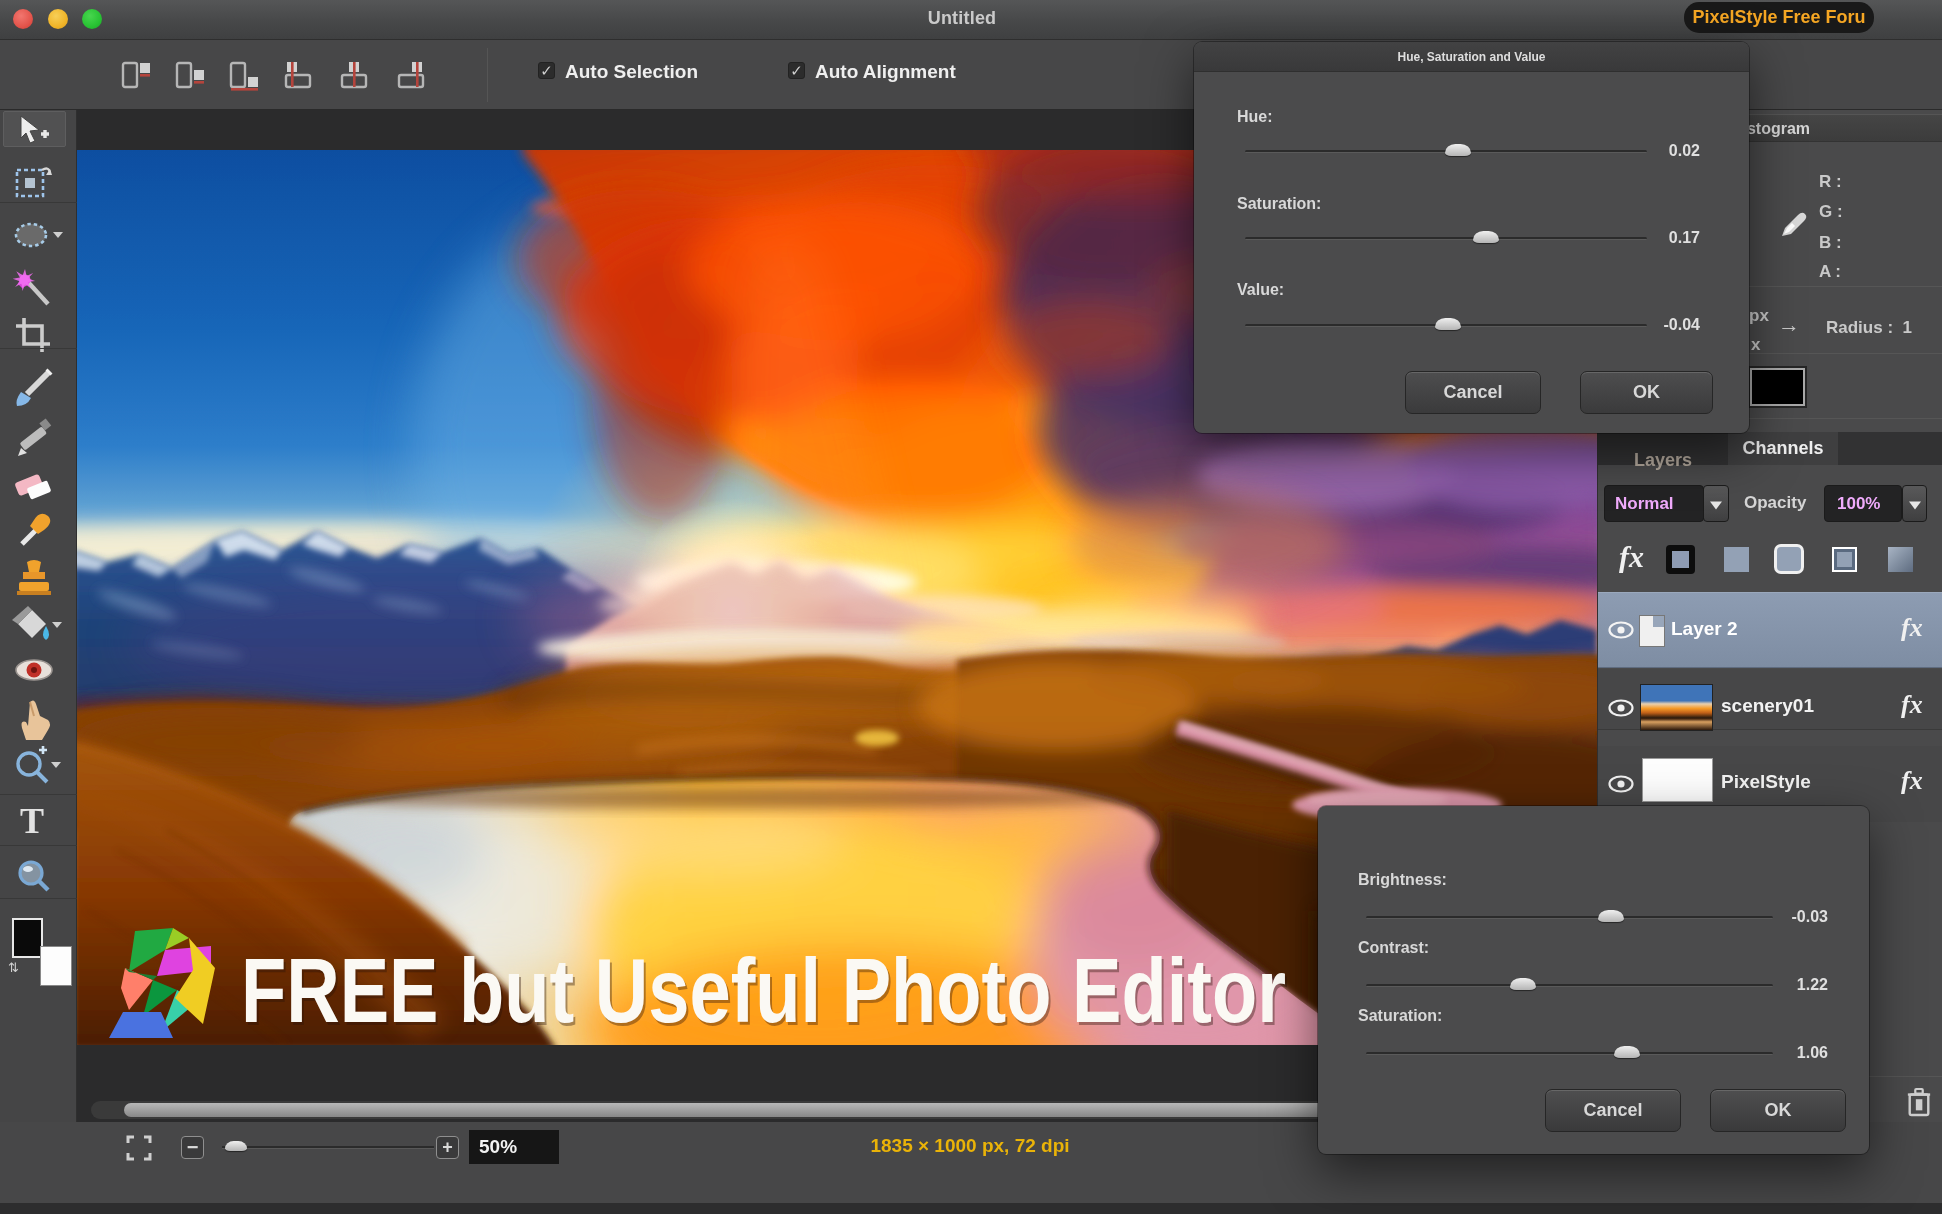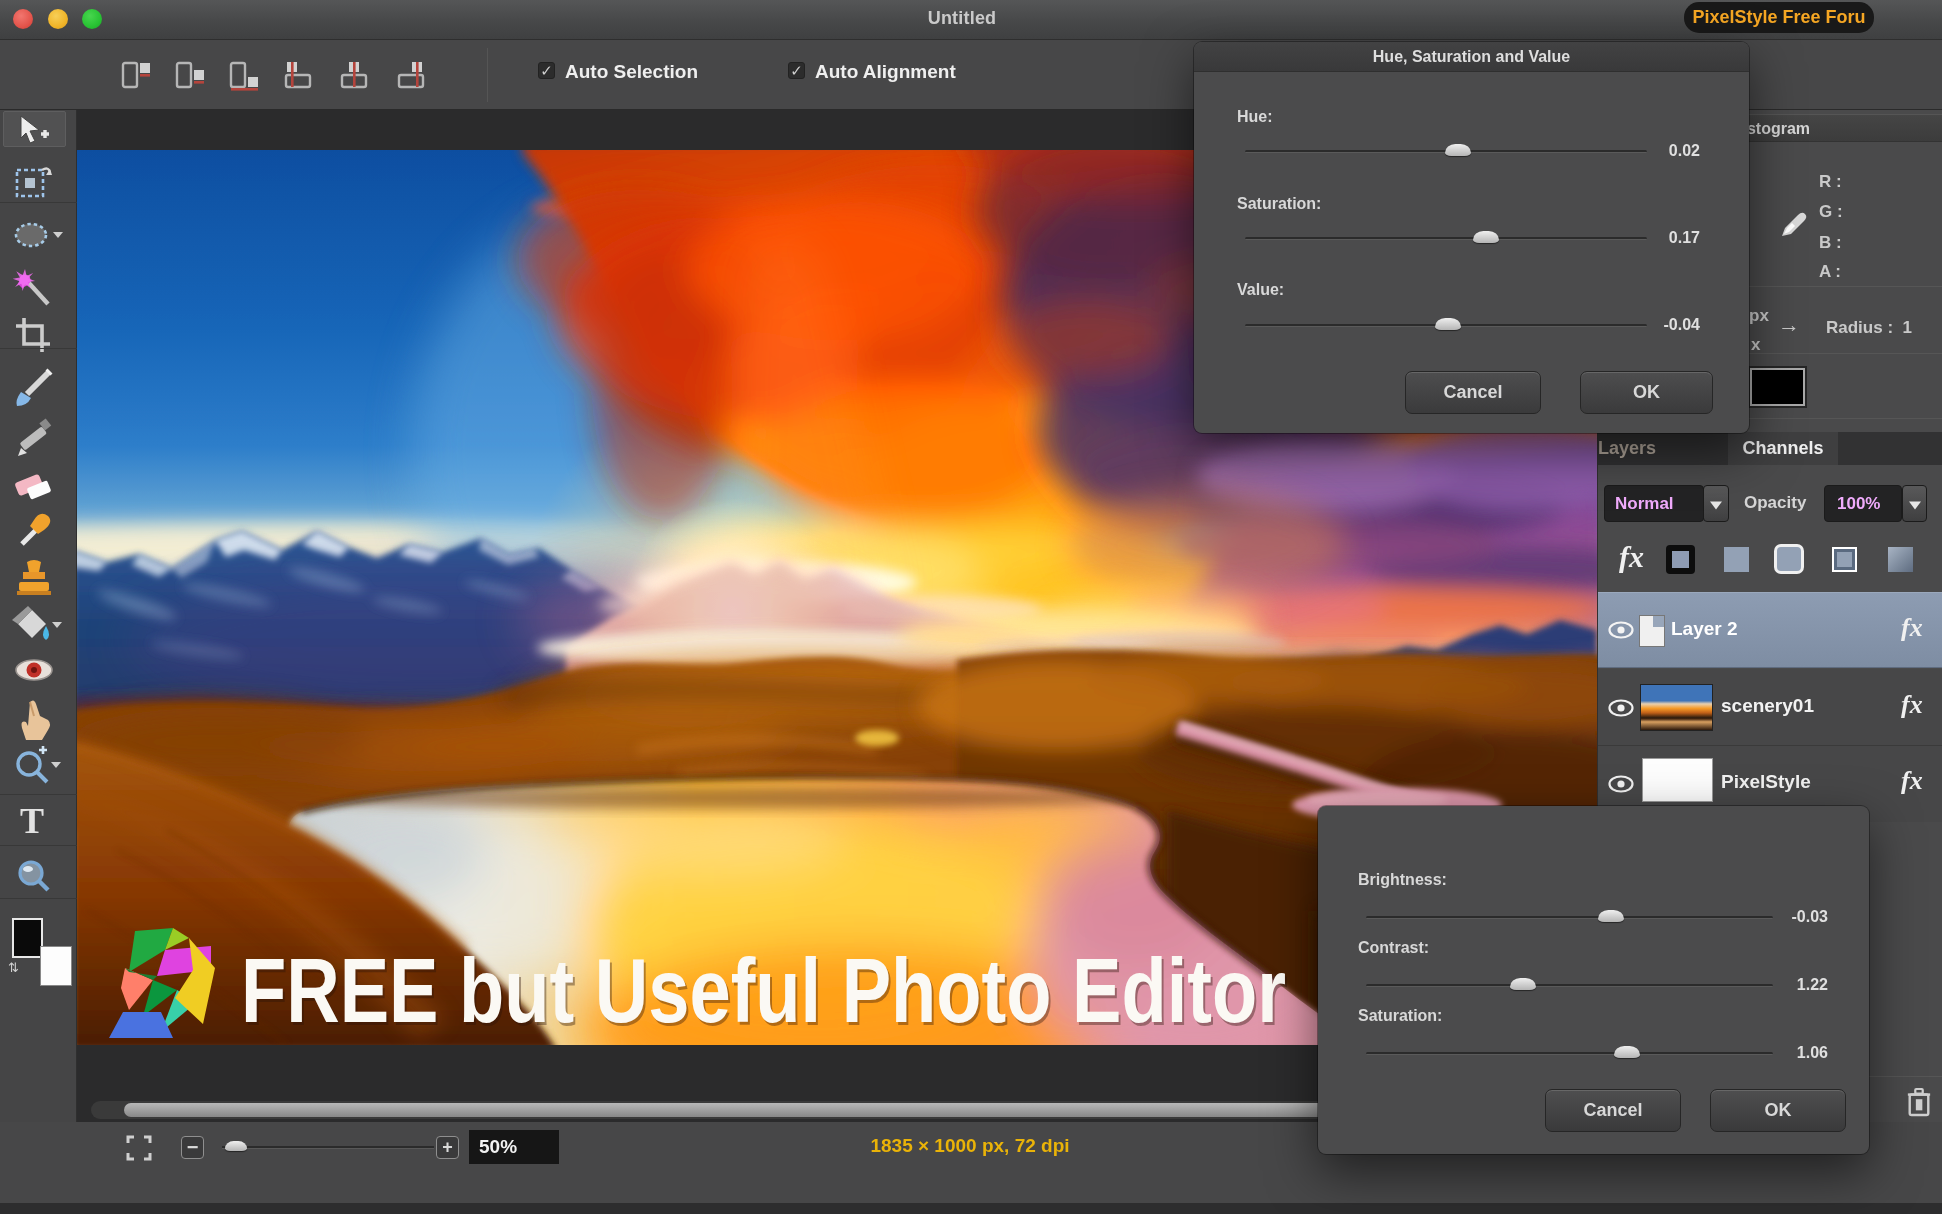--- a/index.html
+++ b/index.html
@@ -44,21 +44,21 @@
   .ddbtn:after { content:""; position:absolute; left:50%; top:50%; transform:translate(-50%,-30%);
      border-left:6px solid transparent; border-right:6px solid transparent; border-top:8px solid #e6e6e6; }
   .lrow { position:absolute; left:0; width:345px; background:#474748; }
   .fx { font-family:"Liberation Serif",serif; font-style:italic; font-weight:bold; color:#f0f0f0; }
   
   #statusbar { position:absolute; left:0; top:1122px; width:1942px; height:81px; background:#474748; }
   #bottomstrip { position:absolute; left:0; top:1203px; width:1942px; height:11px; background:#2d2d2e; }
   
   .dialog { position:absolute; background:#4b4b4c; border-radius:8px; box-shadow:0 18px 50px rgba(0,0,0,.55), 0 0 0 1px rgba(0,0,0,.35); }
   .dtitle { position:absolute; left:0; top:0; width:100%; height:30px; background:linear-gradient(#424243,#39393a);
-     border-radius:8px 8px 0 0; color:#dedede; font-size:16px; font-weight:bold; text-align:center; line-height:30px;
+     border-radius:8px 8px 0 0; color:#dedede; font-size:12px; font-weight:bold; text-align:center; line-height:30px;
      border-bottom:1px solid #2f2f2f; }
   .dlbl { position:absolute; color:#d8d8d8; font-weight:bold; font-size:16px;margin-left:12px; }
   .dval { position:absolute; color:#e0e0e0; font-weight:bold; font-size:16px; }
   .track { position:absolute; height:3px; background:#2b2b2b; border-radius:2px; border-bottom:1px solid #5a5a5a; }
   .thumbk { position:absolute; width:26px; height:12px; background:linear-gradient(#efefef,#b5b5b5);
      border-radius:13px 13px 8px 8px / 11px 11px 4px 4px; top:-6px; box-shadow:0 1px 1px rgba(0,0,0,.5); }
   .dbtn { position:absolute; height:43px; background:linear-gradient(#4e4e4f,#3a3a3b); border:1px solid #262626;
      border-radius:7px; color:#d8d8d8; font-weight:bold; font-size:18px; text-align:center; line-height:41px;
      box-shadow:inset 0 1px 0 rgba(255,255,255,.14); }
 </style>
@@ -476,21 +476,21 @@
     <div class="sep" style="top:176px;"></div>
     <div class="rlbl" style="left:151px; top:196px;">px</div>
     <div class="rlbl" style="left:153px; top:225px;">x</div>
     <div class="rlbl" style="left:180px; top:202px; font-size:22px;">→</div>
     <div class="rlbl" style="left:228px; top:208px;">Radius :&nbsp; 1</div>
     <div class="sep" style="top:243px;"></div>
     <div class="abs" style="left:152px; top:258px; width:55px; height:38px; background:#000; border:2px solid #a9a9a9; box-shadow:0 0 0 2px #262626;"></div>
     <div class="sep" style="top:308px;"></div>
 
     <div id="tabbar">
-      <div class="abs" style="left:0; top:0; width:130px; height:33px; color:#b5aa9e; font-weight:bold; font-size:18px; text-align:left; line-height:33px;">Layers</div>
+      <div class="abs" style="left:0; top:12px; width:130px; height:33px; color:#b5aa9e; font-weight:bold; font-size:18px; text-align:center; line-height:33px;">Layers</div>
       <div class="abs" style="left:130px; top:0; width:110px; height:33px; background:#3f3f40; color:#efefef; font-weight:bold; font-size:18px; text-align:center; line-height:33px;">Channels</div>
     </div>
 
     <div class="ddl" style="left:6px; top:375px; width:100px; height:37px; line-height:35px; padding-left:10px;">Normal</div>
     <div class="ddbtn" style="left:105px; top:375px; width:26px; height:37px;"></div>
     <div class="rlbl" style="left:146px; top:383px; color:#d5d5d5;">Opacity</div>
     <div class="ddl" style="left:226px; top:375px; width:78px; height:37px; line-height:35px; padding-left:12px;">100%</div>
     <div class="ddbtn" style="left:304px; top:375px; width:25px; height:37px;"></div>
 
     <div class="fx abs" style="left:21px; top:430px; font-size:30px;">fx</div>
@@ -506,21 +506,21 @@
       <svg class="abs" style="left:10px; top:28px;" width="26" height="18" viewBox="0 0 26 18">
           <ellipse cx="13" cy="9" rx="11.5" ry="7.5" fill="none" stroke="#f4f4f4" stroke-width="2.2"></ellipse>
           <circle cx="13" cy="9" r="3.6" fill="#f4f4f4"></circle>
         </svg>
       <div class="abs" style="left:41px; top:22px; width:26px; height:32px; background:#f0f0f0; border:1px solid #777;">
           <div style="position:absolute; right:0px; top:0px; width:11px; height:11px; background:#98a6ba;"></div>
         </div>
       <div class="abs" style="left:73px; top:25px; color:#fff; font-weight:bold; font-size:19px;">Layer 2</div>
       <div class="fx abs" style="left:303px; top:20px; font-size:26px;">fx</div>
     </div>
-    <div class="lrow" style="top:559px; height:77px; border-bottom:1px solid #3a3a3a;">
+    <div class="lrow" style="top:559px; height:61px; border-bottom:1px solid #3a3a3a;">
       <svg class="abs" style="left:10px; top:30px;" width="26" height="18" viewBox="0 0 26 18">
           <ellipse cx="13" cy="9" rx="11.5" ry="7.5" fill="none" stroke="#f0f0f0" stroke-width="2.2"></ellipse>
           <circle cx="13" cy="9" r="3.6" fill="#f0f0f0"></circle>
         </svg>
       <div class="abs" style="left:42px; top:15px; width:73px; height:47px; background:linear-gradient(#3f74b8 0%,#3f74b8 35%,#e8d0b0 42%,#f59a28 52%,#c06018 62%,#33200f 72%,#402410 75%,#d8a060 82%,#2e1a0c 100%); border:1px solid #222;"></div>
       <div class="abs" style="left:123px; top:26px; color:#f2f2f2; font-weight:bold; font-size:19px;">scenery01</div>
       <div class="fx abs" style="left:303px; top:21px; font-size:26px;">fx</div>
     </div>
     <div class="lrow" style="top:636px; height:76px;">
       <svg class="abs" style="left:10px; top:29px;" width="26" height="18" viewBox="0 0 26 18">

